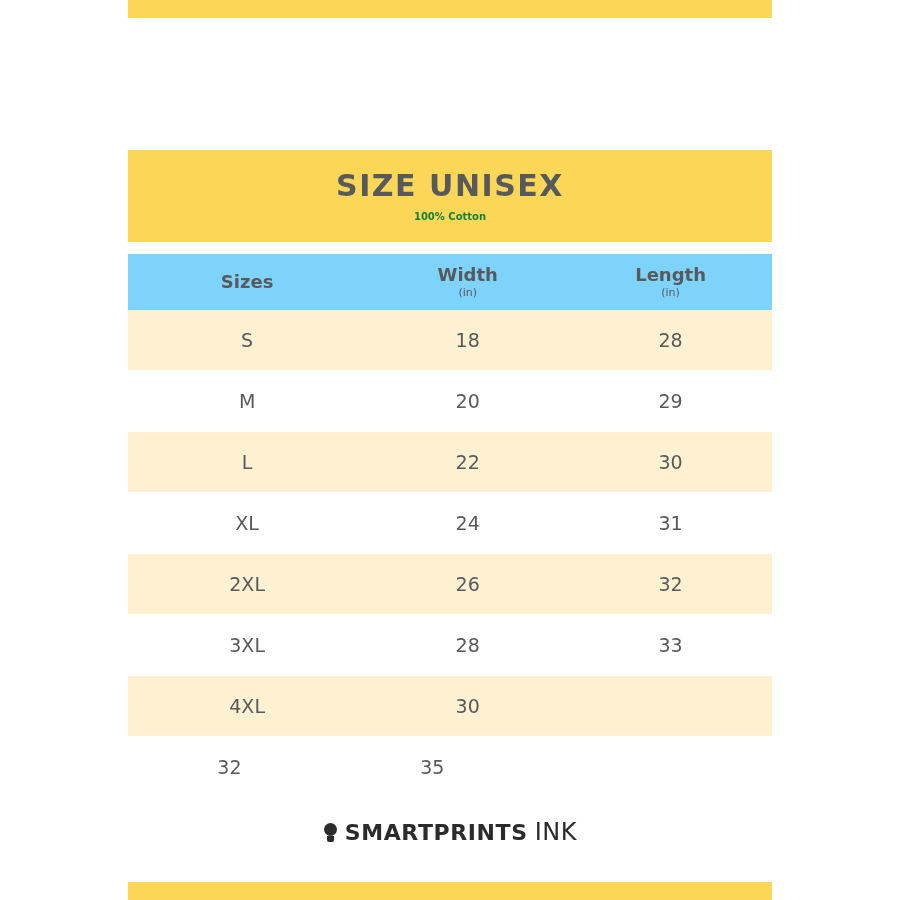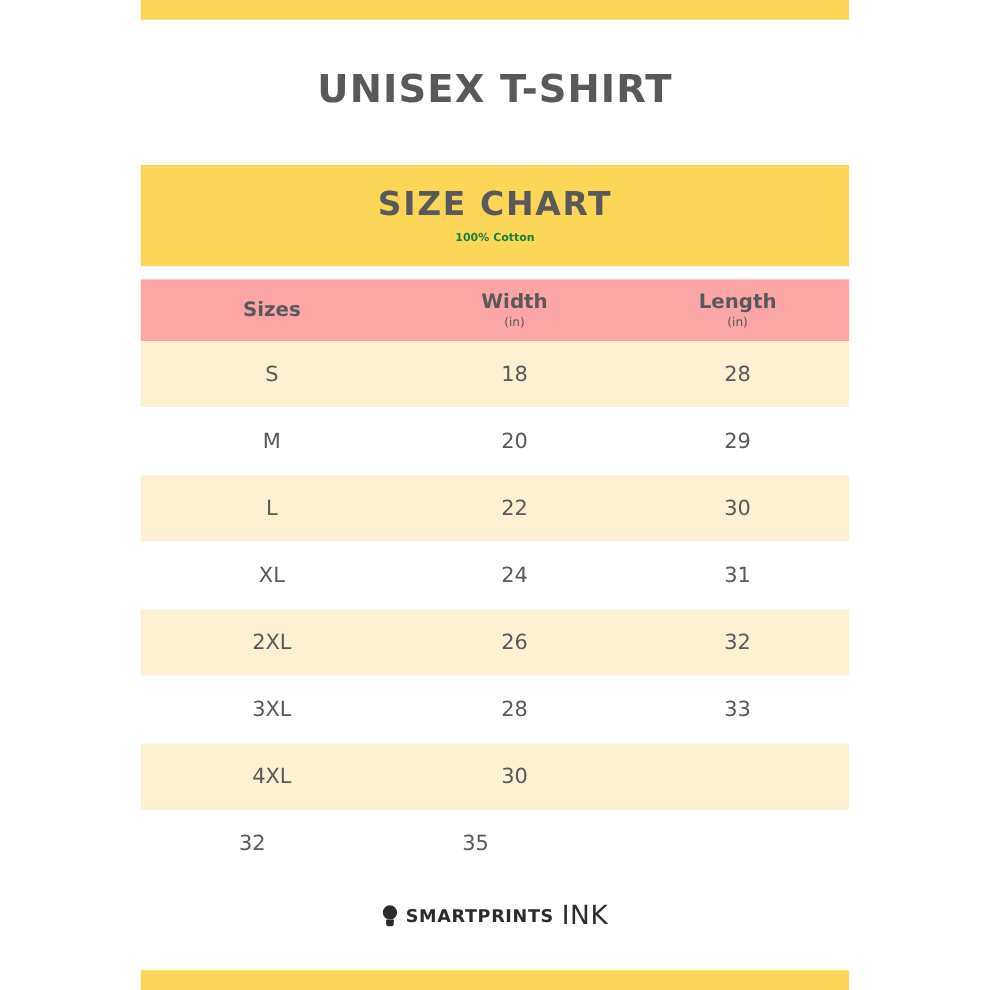--- a/index.html
+++ b/index.html
@@ -75,21 +75,21 @@
     left: 128px;
     width: 644px;
   }
   .row {
     display: flex;
     width: 100%;
     box-sizing: border-box;
   }
   .head-row {
     height: 56px;
-    background: #fca5a5;
+    background: #7dd3fc;
     align-items: center;
   }
   .cell {
     box-sizing: border-box;
     text-align: center;
     color: #58595b;
   }
   .col-size { width: 37%; }
   .col-width { width: 31.5%; }
   .col-length { width: 31.5%; }
@@ -152,43 +152,42 @@
   .footer .bulb .base {
     position: absolute;
     bottom: 0;
     left: 4px;
     width: 7px;
     height: 6px;
     background: #2b2b2b;
     border-radius: 0 0 2px 2px;
   }
   .footer .brand-a {
-    font-size: 16px;
+    font-size: 22px;
     font-weight: bold;
     letter-spacing: 0.6px;
     color: #2b2b2b;
   }
   .footer .brand-b {
     font-size: 24px;
     font-weight: normal;
     letter-spacing: 0.6px;
     color: #2b2b2b;
   }
 </style>
 </head>
 <body>
 
 <div class="page">
 
   <div class="band band-top"></div>
 
-  <div class="title">UNISEX T-SHIRT</div>
 
   <div class="chart-header">
-    <div class="ch-title">SIZE CHART</div>
+    <div class="ch-title">SIZE UNISEX</div>
     <div class="ch-sub">100% Cotton</div>
   </div>
 
   <div class="table">
 
     <div class="row head-row">
       <div class="cell col-size">Sizes</div>
       <div class="cell col-width">
         <span>Width</span>
         <span class="unit">(in)</span>

